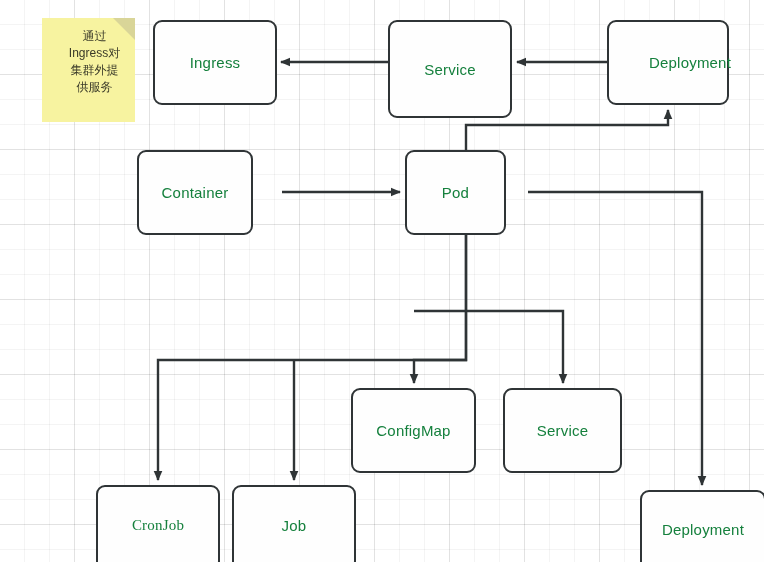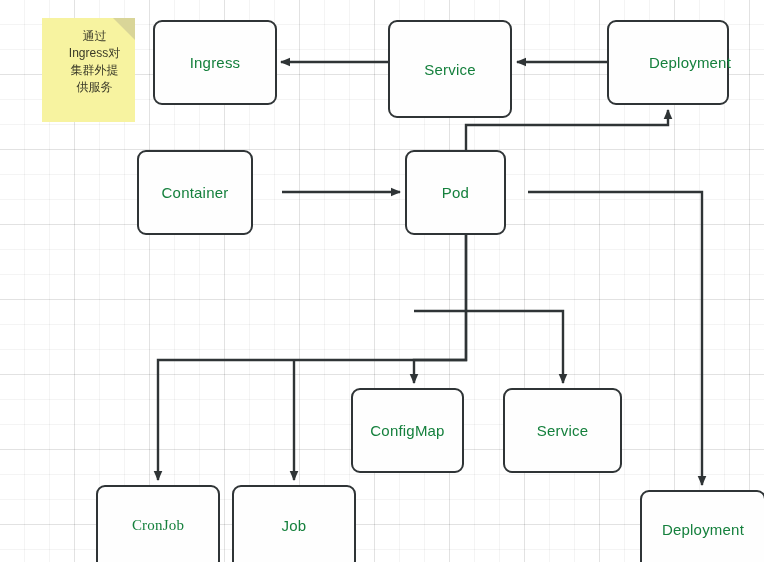--- a/index.html
+++ b/index.html
@@ -131,21 +131,21 @@
   </div>
 
   <div class="node" style="left:137px; top:150px; width:116px; height:85px;">
     <span class="node-label">Container</span>
   </div>
 
   <div class="node" style="left:405px; top:150px; width:101px; height:85px;">
     <span class="node-label">Pod</span>
   </div>
 
-  <div class="node" style="left:351px; top:388px; width:113px; height:85px;">
+  <div class="node" style="left:351px; top:388px; width:125px; height:85px;">
     <span class="node-label">ConfigMap</span>
   </div>
 
   <div class="node" style="left:503px; top:388px; width:119px; height:85px;">
     <span class="node-label">Service</span>
   </div>
 
   <div class="node" style="left:96px; top:485px; width:124px; height:85px;">
     <span class="node-label" style="margin-top:-4px;font-family:Liberation Serif, serif;">CronJob</span>
   </div>

